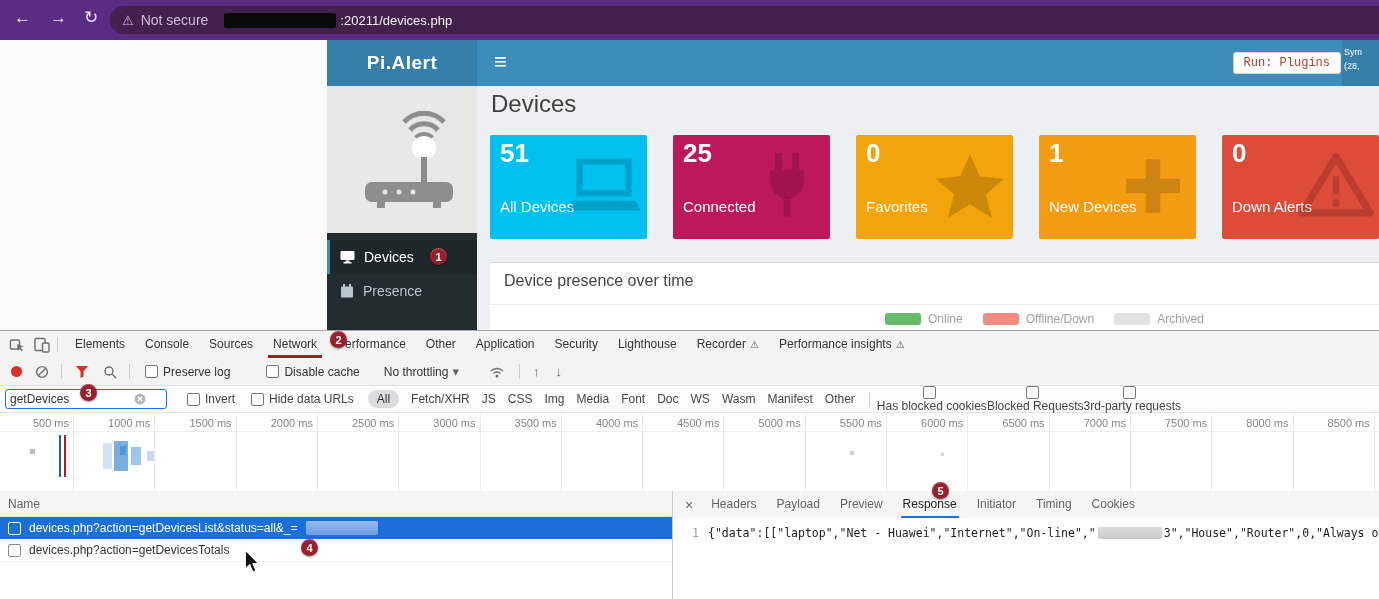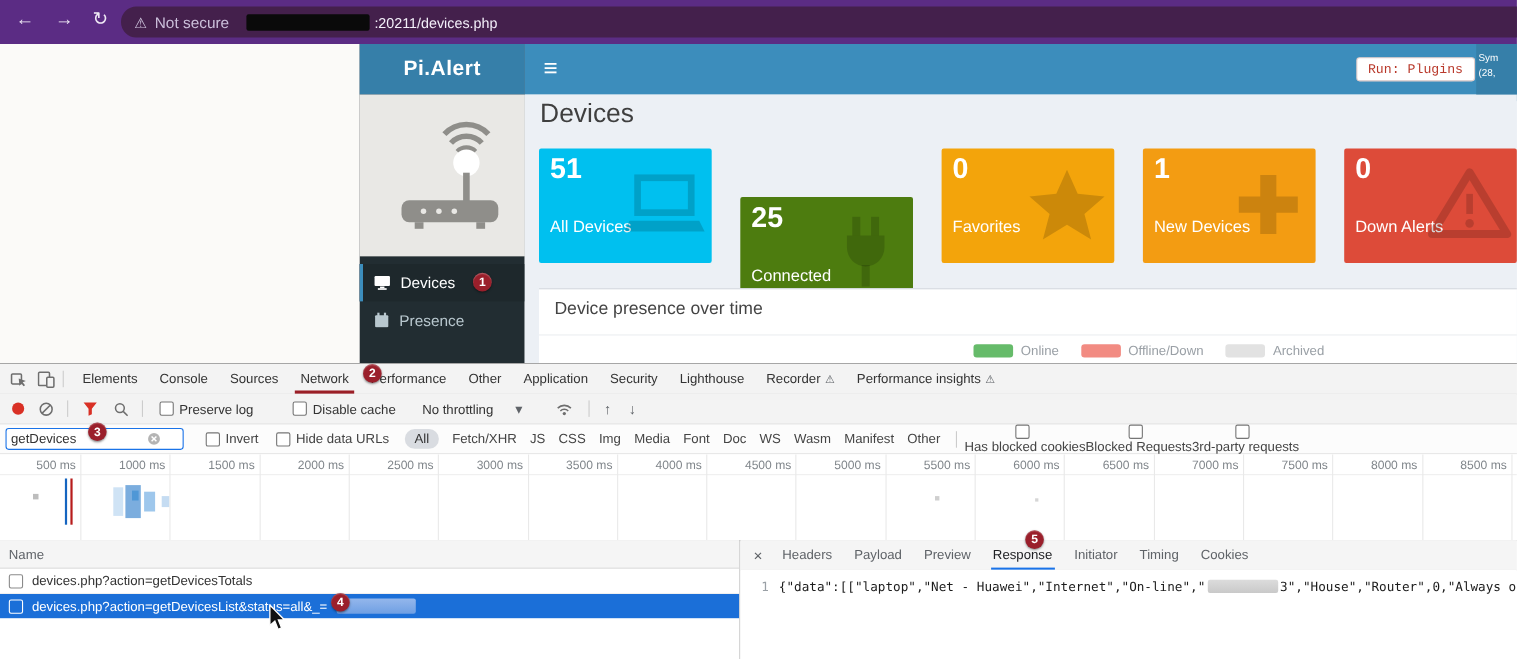--- a/index.html
+++ b/index.html
@@ -67,21 +67,21 @@
   .tab.sel::after{content:"";position:absolute;left:5px;right:5px;bottom:0;height:3px;background:#9b1f27;}
   .exp{font-size:10px;margin-left:4px;color:#5f6368;}
 
   .dt-toolbar{position:absolute;top:27px;left:0;right:0;height:27px;background:#f3f3f3;
               border-bottom:1px solid #e0e0e0;display:flex;align-items:center;color:#333;}
   .rec{width:11px;height:11px;border-radius:50%;background:#d93025;margin-left:11px;flex:none;}
   .tb-ic{display:inline-flex;flex:none;}
   .cb{width:11px;height:11px;border:1px solid #767676;border-radius:2px;background:#fff;
       display:inline-block;margin-right:5px;vertical-align:-1px;flex:none;}
   .cb-item{display:inline-flex;align-items:center;white-space:nowrap;}
-  .throttle{display:inline-flex;align-items:center;gap:20px;white-space:nowrap;}
+  .throttle{display:inline-flex;align-items:center;gap:4px;white-space:nowrap;}
   .arrow-ic{font-size:13px;color:#5f6368;}
 
   .dt-filterrow{position:absolute;top:55px;left:0;right:0;height:26px;background:#fcfcfc;
                 border-bottom:1px solid #e3e3e3;display:flex;align-items:center;color:#444;}
   .filter-input{margin-left:5px;width:152px;height:18px;border:1px solid #1a73e8;border-radius:3px;
                 background:#fff;display:flex;align-items:center;padding:0 4px;flex:none;}
   .filter-input input{border:none;outline:none;width:124px;font-size:12px;color:#333;
                       font-family:"Liberation Sans",sans-serif;background:transparent;padding:0;}
   #filter-types{display:inline-flex;align-items:center;}
   .pill{background:#d9dce1;border-radius:9px;padding:2px 9px;margin-left:14px;color:#333;white-space:nowrap;}
@@ -198,21 +198,21 @@
     <div class="page-h1">Devices</div>
     <div class="cards" id="cards">
         <div class="stat-card" style="background: rgb(0, 192, 239);">
           <div class="sc-num">51</div>
           <div class="sc-lbl">All Devices</div>
           <div class="sc-icon"><svg width="78" height="78" viewBox="0 0 64 64">
               <rect x="12" y="12" width="40" height="26" fill="none" stroke="rgba(0,0,0,0.16)" stroke-width="5"></rect>
               <path d="M6 44 h52 l4 8 h-60 z" fill="rgba(0,0,0,0.16)"></path>
             </svg></div>
         </div>
-        <div class="stat-card" style="background: #4d7c0f; margin-top: 44px;">
+        <div class="stat-card" style="background: #be185d;">
           <div class="sc-num">25</div>
           <div class="sc-lbl">Connected</div>
           <div class="sc-icon"><svg width="78" height="78" viewBox="0 0 64 64" fill="rgba(0,0,0,0.16)">
               <rect x="22" y="5" width="6" height="14"></rect>
               <rect x="36" y="5" width="6" height="14"></rect>
               <path d="M18 19 h28 v9 a14 14 0 0 1 -28 0 z"></path>
               <rect x="29" y="41" width="6" height="16"></rect>
             </svg></div>
         </div>
         <div class="stat-card" style="background: rgb(243, 164, 11);">
@@ -431,28 +431,28 @@
         <div class="tick-label" style="left: 1234.5px;">8000 ms</div>
         <div class="grid-line" style="left: 1373.8px;"></div>
         <div class="tick-label" style="left: 1315.8px;">8500 ms</div>
       </div>
 
     <div class="dt-bottom">
       <div class="req-panel">
         <div class="req-head">
           <span>Name</span>
         </div>
-        <div class="req-row">
-          <span class="req-cb"></span>
-          <span>devices.php?action=getDevicesTotals</span>
-        </div>
         <div class="req-row sel">
           <span class="req-cb"></span>
           <span>devices.php?action=getDevicesList&amp;status=all&amp;_=</span>
           <span class="redact-blue"></span>
+        </div>
+        <div class="req-row">
+          <span class="req-cb"></span>
+          <span>devices.php?action=getDevicesTotals</span>
         </div>
       </div>
 
       <div class="detail-panel">
         <div class="detail-tabs">
           <span class="close-x">×</span>
           <div id="detail-tabs-c" style="display:flex;align-items:center;height:27px">
               <div class="dtab">Headers</div>
               <div class="dtab">Payload</div>
               <div class="dtab">Preview</div>

